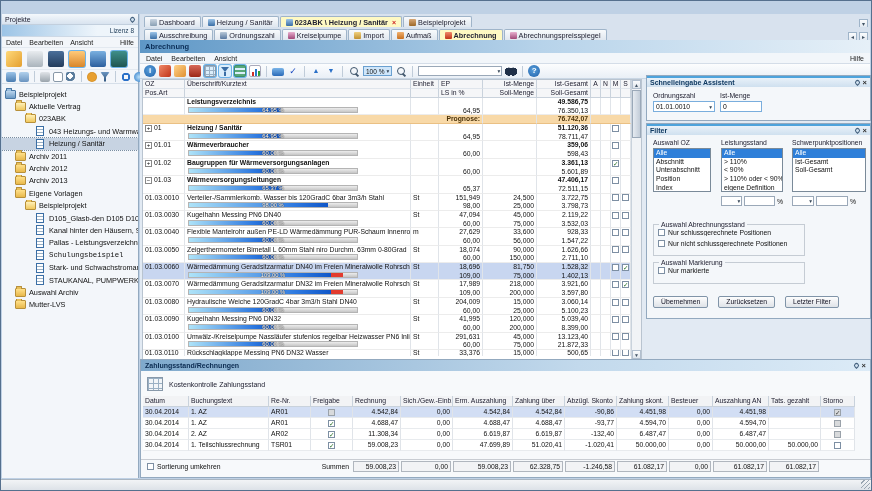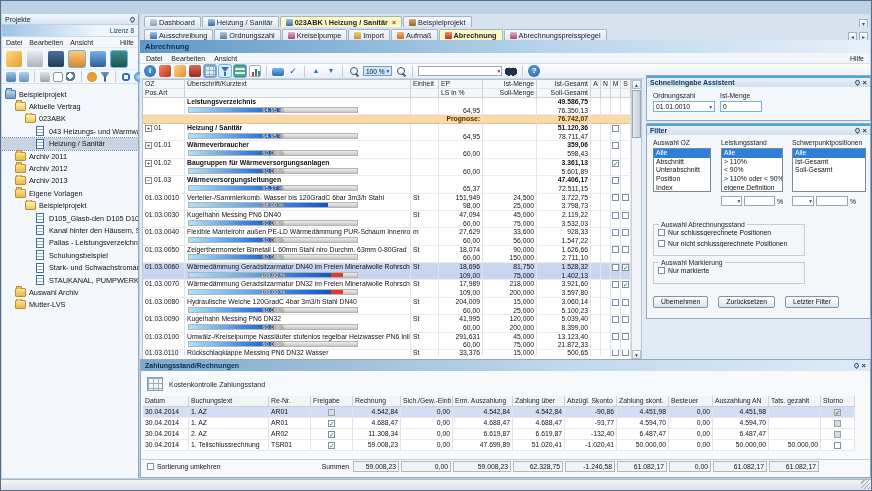--- a/index.html
+++ b/index.html
@@ -320,21 +320,21 @@
           <span>D105_Glasb-den D105 D105 Glasb-den &amp;</span>
         </div>
         <div class="tnode" style="padding-left: 33px;">
           <div class="tic lv-doc-icon"></div>
           <span>Kanal hinter den Häusern, Silwinger Str.</span>
         </div>
         <div class="tnode" style="padding-left: 33px;">
           <div class="tic lv-doc-icon"></div>
           <span>Pallas - Leistungsverzeichnis</span>
         </div>
-        <div class="tnode" style="padding-left: 33px;">
+        <div class="tnode" style="padding-left: 33px; font-family: Liberation Mono, monospace;">
           <div class="tic lv-doc-icon"></div>
           <span>Schulungsbeispiel</span>
         </div>
         <div class="tnode" style="padding-left: 33px;">
           <div class="tic lv-doc-icon"></div>
           <span>Stark- und Schwachstromanlagen</span>
         </div>
         <div class="tnode" style="padding-left: 33px;">
           <div class="tic lv-doc-icon"></div>
           <span>STAUKANAL, PUMPWERKE, UMBAU BE</span>

